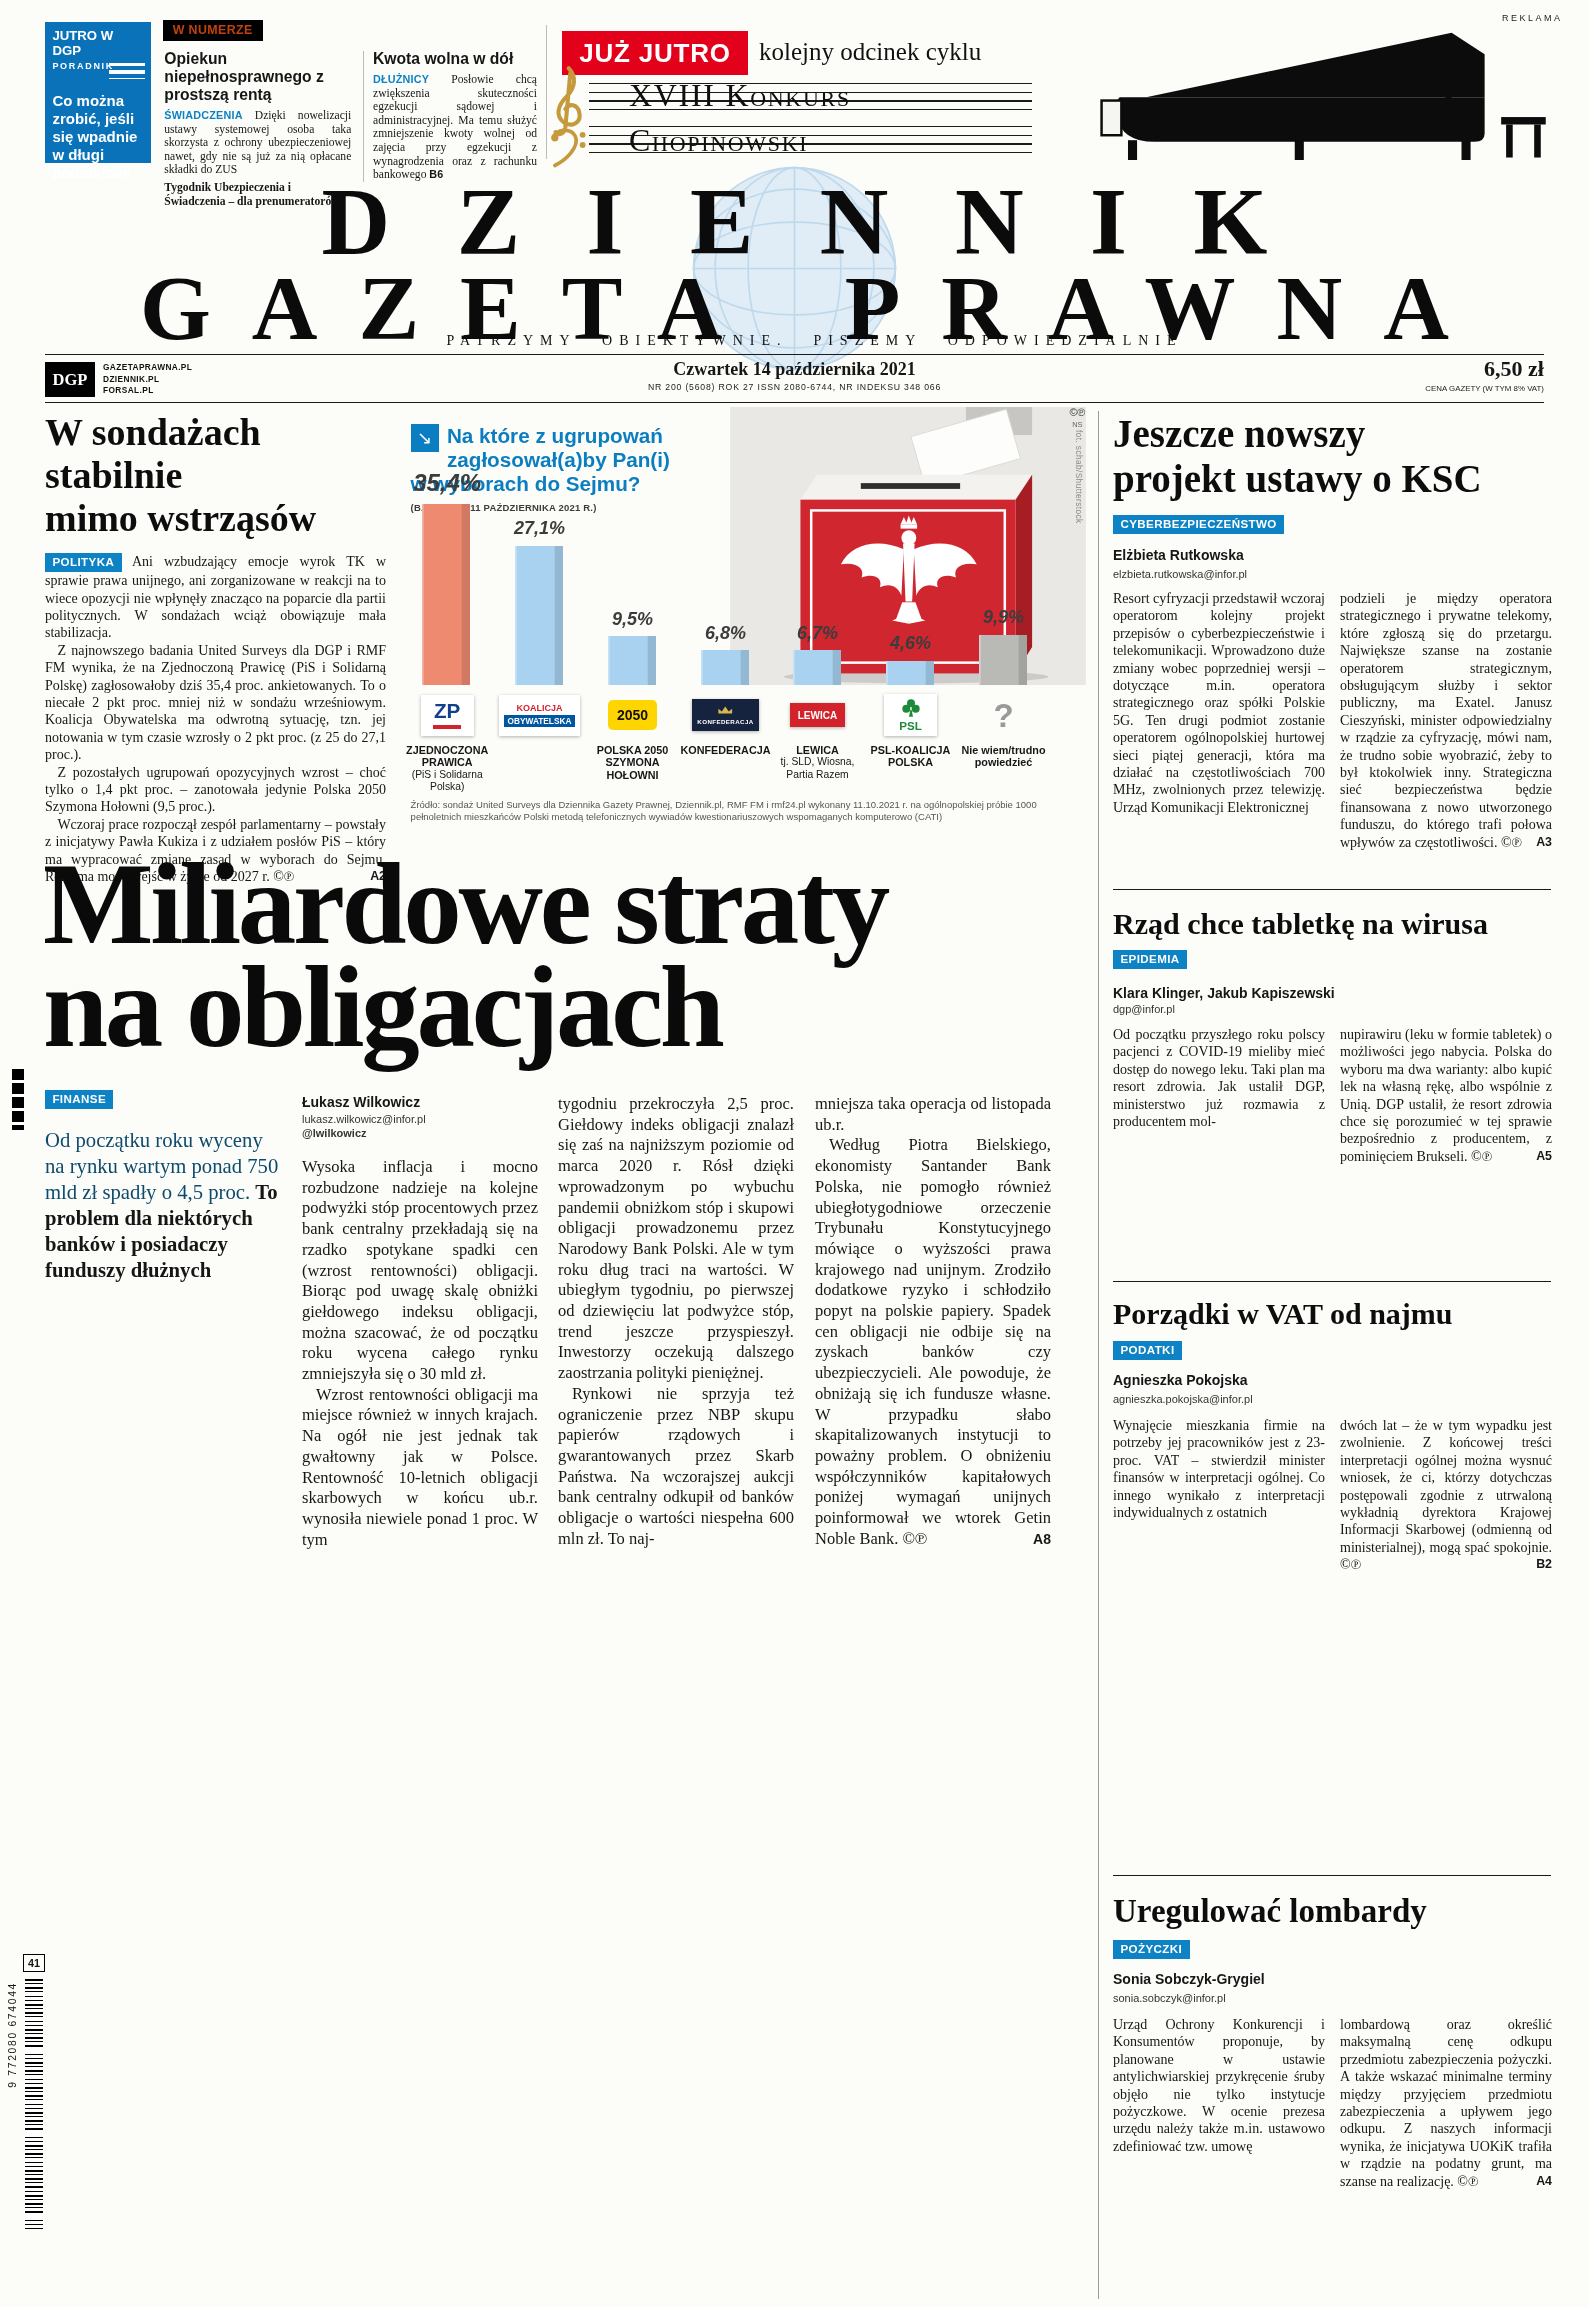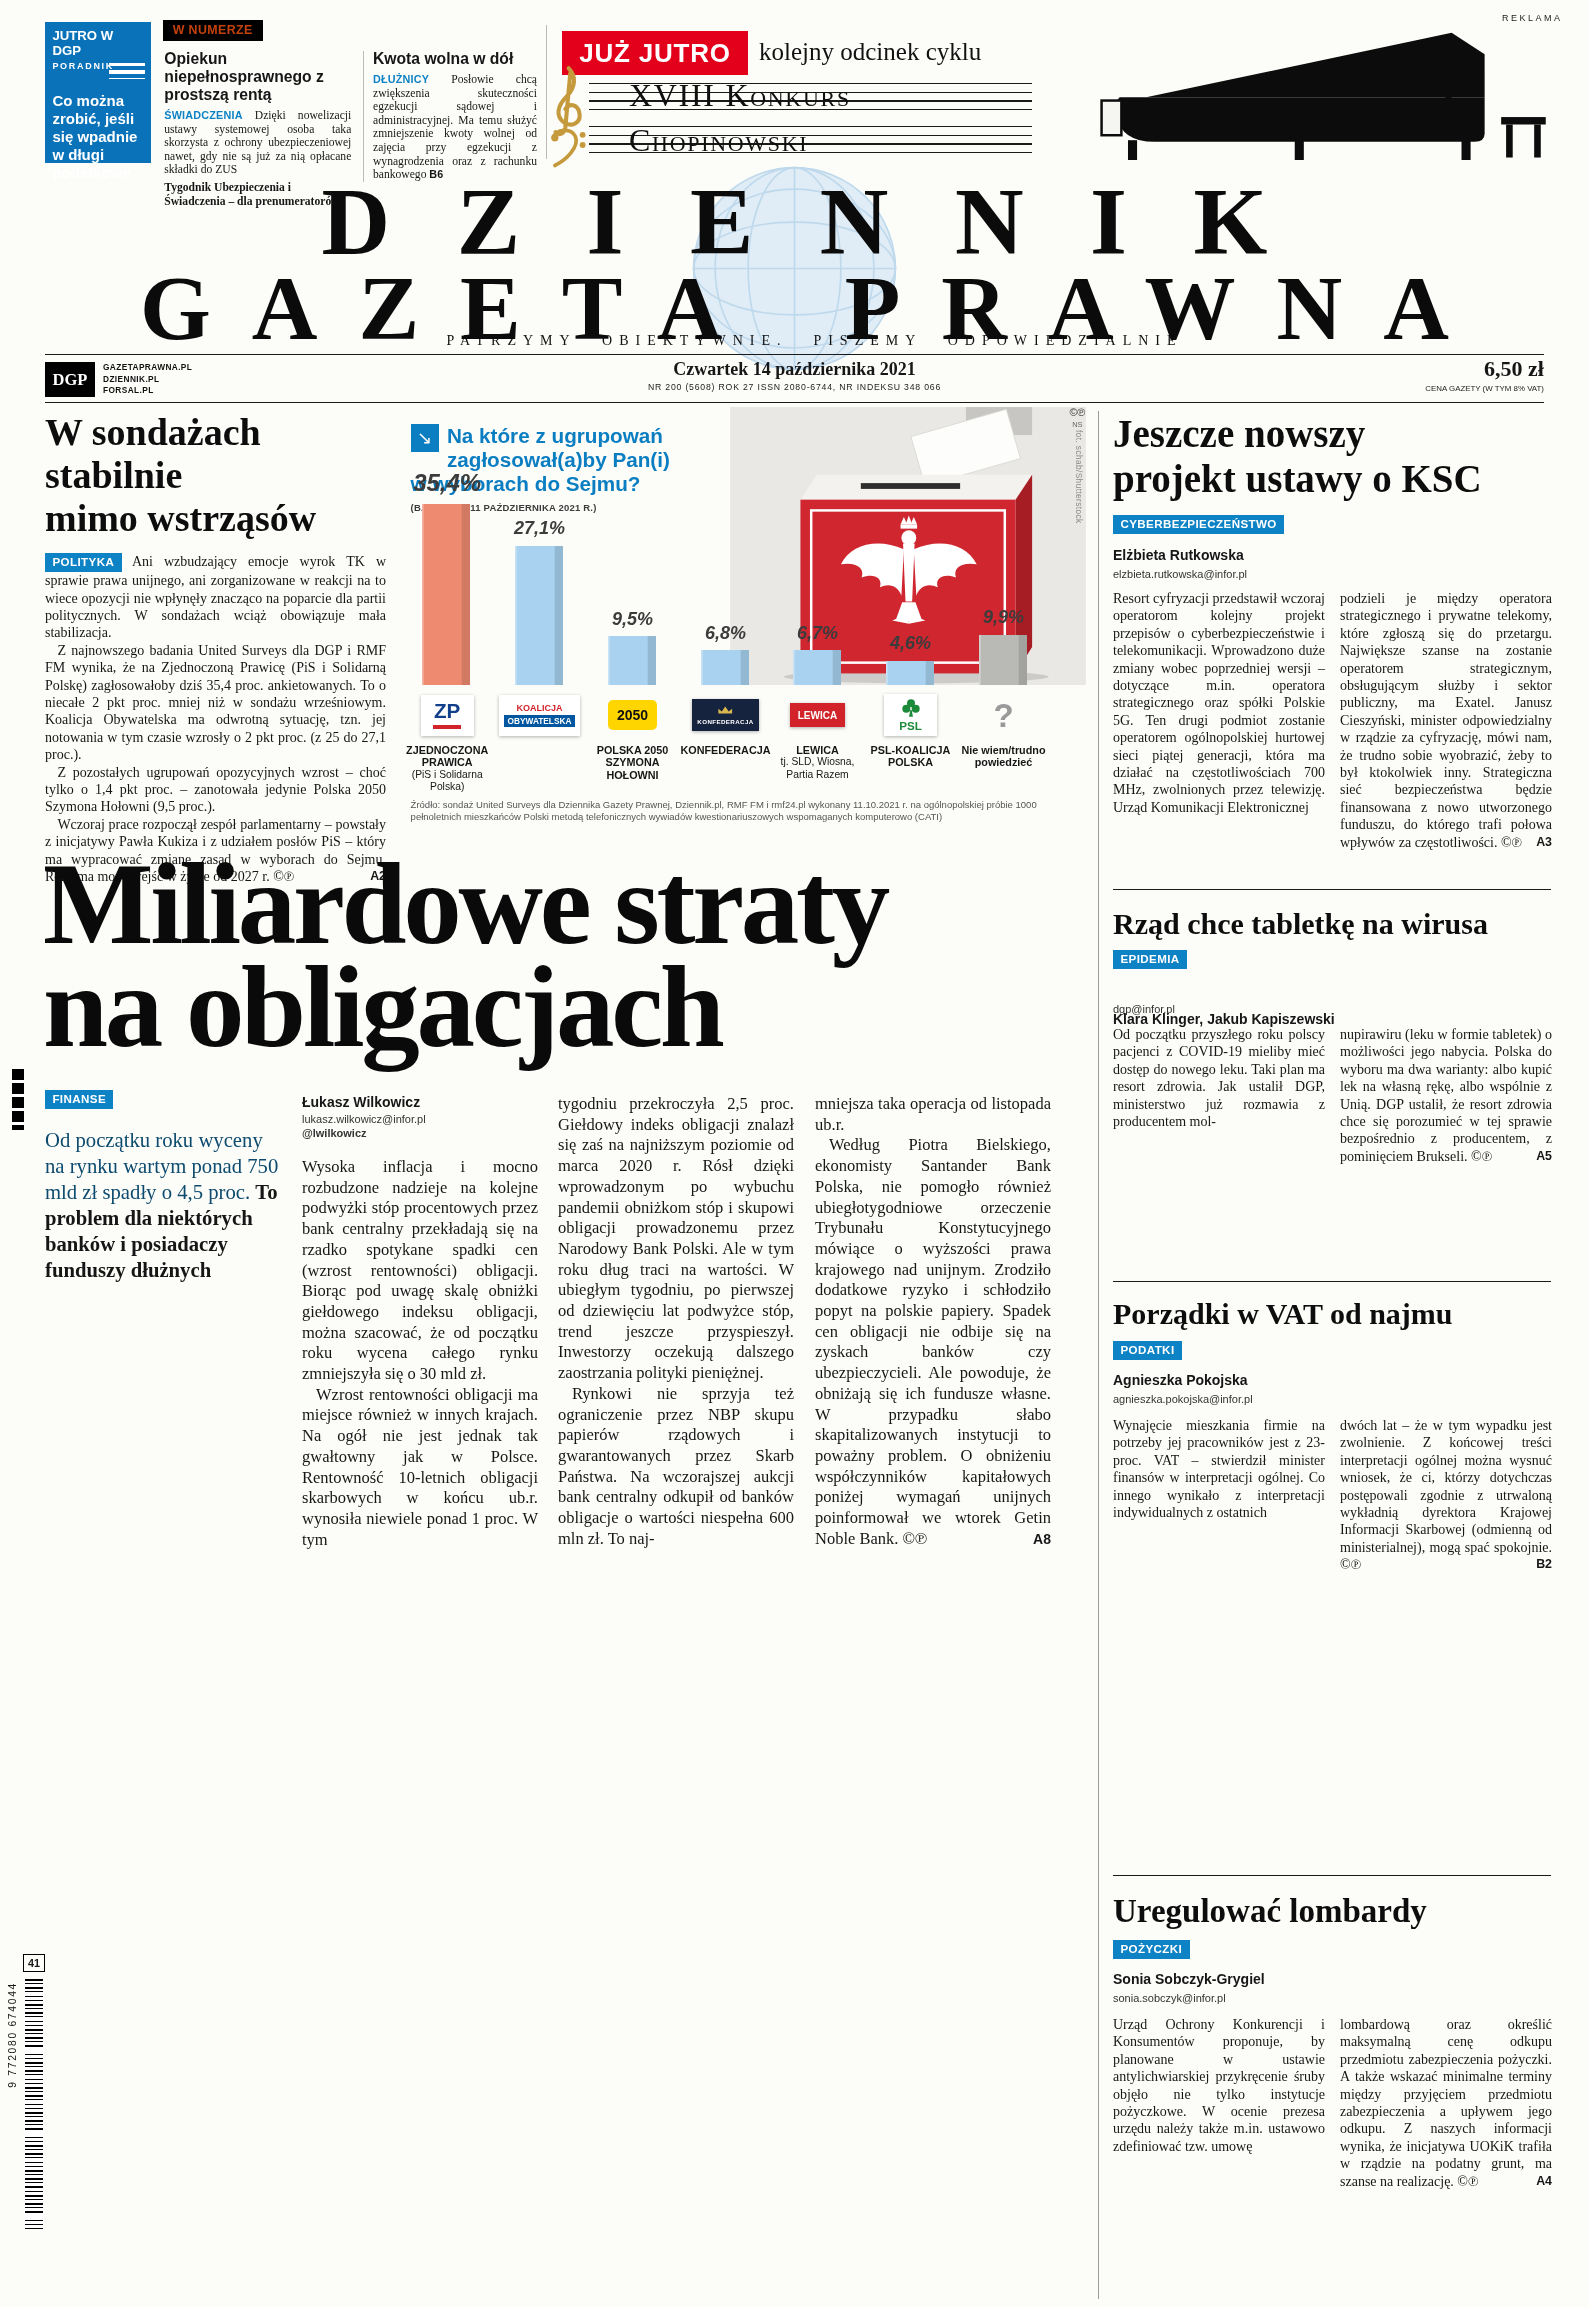--- a/index.html
+++ b/index.html
@@ -387,21 +387,21 @@
     </div>
     <div class="abs" style="top:104px;"><span class="tag">CYBERBEZPIECZEŃSTWO</span></div>
     <div class="author-name abs" style="top:136px;">Elżbieta Rutkowska</div>
     <div class="author-email abs" style="top:154px;">elzbieta.rutkowska@infor.pl</div>
     <div class="scol jbody" style="left:0;top:179px;"><span>Resort cyfryzacji przedstawił wczoraj operatorom kolejny projekt przepisów o cyberbezpieczeństwie i telekomunikacji. Wprowadzono duże zmiany wobec poprzedniej wersji – dotyczące m.in. operatora strategicznego oraz spółki Polskie 5G. Ten drugi podmiot zostanie operatorem ogólnopolskiej hurtowej sieci piątej generacji, która ma działać na częstotliwościach 700 MHz, zwolnionych przez telewizję. Urząd Komunikacji Elektronicznej</span></div>
     <div class="scol jbody" style="left:227px;top:179px;"><span>podzieli je między operatora strategicznego i prywatne telekomy, które zgłoszą się do przetargu. Największe szanse na zostanie operatorem strategicznym, obsługującym służby i sektor publiczny, ma Exatel. Janusz Cieszyński, minister odpowiedzialny w rządzie za cyfryzację, mówi nam, że trudno sobie wyobrazić, żeby to był ktokolwiek inny. Strategiczna sieć bezpieczeństwa będzie finansowana z nowo utworzonego funduszu, do którego trafi połowa wpływów za częstotliwości. ©℗</span><b class="pref">A3</b></div>
     <div class="side-rule" style="top:478px;"></div>
 
     <div class="headline-serif abs" style="top:495px;font-size:30px;line-height:35px;">Rząd chce tabletkę na wirusa</div>
     <div class="abs" style="top:539px;"><span class="tag">EPIDEMIA</span></div>
-    <div class="author-name abs" style="top:600px;">Klara Klinger, Jakub Kapiszewski</div>
+    <div class="author-name abs" style="top:574px;">Klara Klinger, Jakub Kapiszewski</div>
     <div class="author-email abs" style="top:589px;">dgp@infor.pl</div>
     <div class="scol jbody" style="left:0;top:615px;"><span>Od początku przyszłego roku polscy pacjenci z COVID-19 mieliby mieć dostęp do nowego leku. Taki plan ma resort zdrowia. Jak ustalił DGP, ministerstwo już rozmawia z producentem mol-</span></div>
     <div class="scol jbody" style="left:227px;top:615px;"><span>nupirawiru (leku w formie tabletek) o możliwości jego nabycia. Polska do wyboru ma dwa warianty: albo kupić lek na własną rękę, albo wspólnie z Unią. DGP ustalił, że resort zdrowia chce się porozumieć w tej sprawie bezpośrednio z producentem, z pominięciem Brukseli. ©℗</span><b class="pref">A5</b></div>
     <div class="side-rule" style="top:870px;"></div>
 
     <div class="headline-serif abs" style="top:885px;font-size:30px;line-height:35px;">Porządki w VAT od najmu</div>
     <div class="abs" style="top:930px;"><span class="tag">PODATKI</span></div>
     <div class="author-name abs" style="top:961px;">Agnieszka Pokojska</div>
     <div class="author-email abs" style="top:979px;">agnieszka.pokojska@infor.pl</div>
     <div class="scol jbody" style="left:0;top:1006px;"><span>Wynajęcie mieszkania firmie na potrzeby jej pracowników jest z 23-proc. VAT – stwierdził minister finansów w interpretacji ogólnej. Co innego wynikało z interpretacji indywidualnych z ostatnich</span></div>

